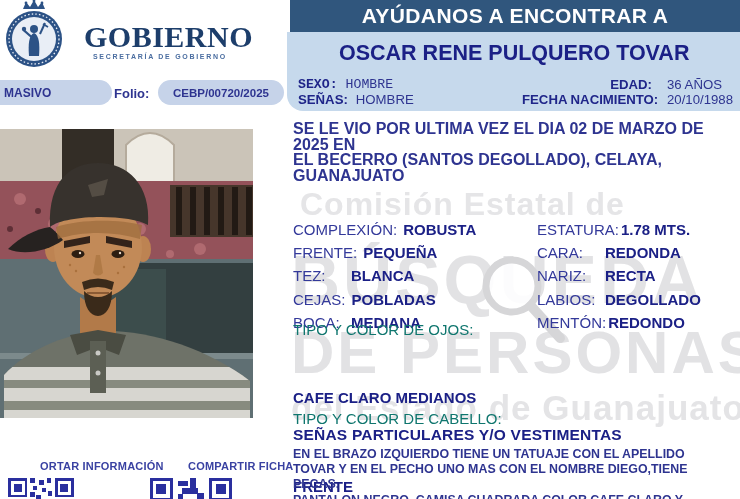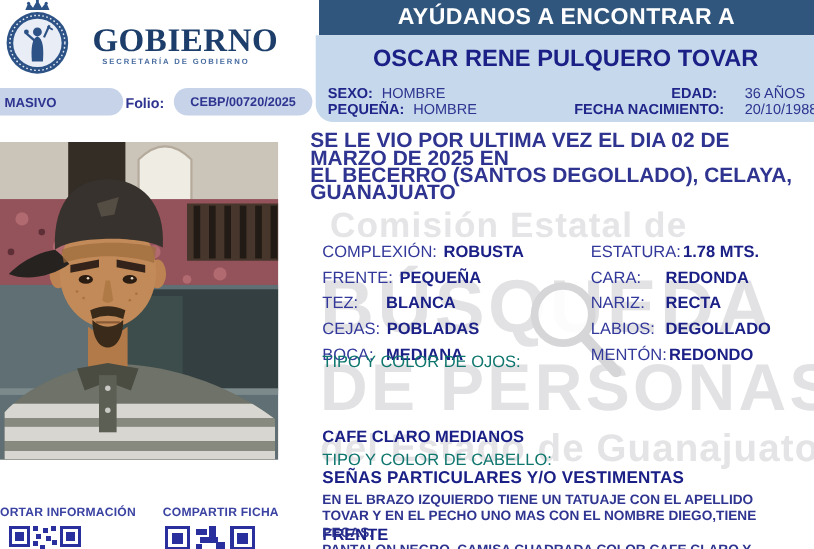--- a/index.html
+++ b/index.html
@@ -18,21 +18,21 @@
     left:287px;top:32px;width:453px;height:79px;background:#c6d9ec;
     border-radius:0 0 0 16px;
   }
   .person-name{
     left:287px;top:41px;width:390px;text-align:center;padding-left:52px;box-sizing:border-box;
     font-weight:700;font-size:21.5px;color:#1b2086;white-space:nowrap;
   }
   .fieldrow{display:flex;gap:8px;font-size:13.2px;white-space:nowrap;}
   .fieldrow .flbl{font-weight:700;color:#1f2589;}
   .fieldrow .fval{font-weight:400;color:#2e3490;}
-  .fieldrow-r{display:flex;gap:25px;font-size:13.2px;white-space:nowrap;}
+  .fieldrow-r{display:flex;gap:15px;font-size:13.2px;white-space:nowrap;}
   .fieldrow-r .flbl{font-weight:700;color:#1f2589;width:130px;text-align:right;}
   .fieldrow-r .fval{font-weight:400;color:#2e3490;}
   
   .logo-wrap{left:3px;top:0;width:284px;height:72px;}
   .gob-word{position:absolute;left:81px;top:20px;font-family:"Liberation Serif",serif;
     font-weight:700;font-size:30px;color:#1d3e6b;letter-spacing:.5px;}
   .gob-sub{position:absolute;left:90px;top:53px;font-size:7px;font-weight:700;
     letter-spacing:1.7px;color:#4a6da0;}
   
   .pill{background:#c6d3e9;border-radius:13px;height:25px;display:flex;align-items:center;}
@@ -44,37 +44,37 @@
   
   .photo{left:0;top:129px;width:253px;height:289px;}
   
   .wm{color:#e5e5e7;font-weight:700;white-space:nowrap;z-index:0;}
   .wm1{left:300px;top:186px;font-size:32px;letter-spacing:1px;}
   .wm2{left:291px;top:240px;font-size:68px;font-weight:800;letter-spacing:3px;color:#e2e2e4;}
   .wm3{left:291px;top:318px;font-size:60px;font-weight:800;letter-spacing:3px;color:#e2e2e4;}
   .wm4{left:291px;top:388px;font-size:35px;letter-spacing:1px;color:#e4e4e6;}
   .magnifier{left:470px;top:248px;z-index:0;}
   
-  .lastseen{left:282px;top:121px;width:445px;font-size:19px;font-weight:700;
+  .lastseen{left:293px;top:121px;width:445px;font-size:16px;font-weight:700;
     color:#2e3490;line-height:15.5px;z-index:1;}
   .attr-col{z-index:1;margin-top:19px;}
   .attr-row{display:flex;gap:6px;height:23.2px;align-items:center;font-size:15px;white-space:nowrap;}
   .attr-row .albl{font-weight:400;color:#33399a;min-width:52px;}
   .attr-col-r .attr-row .albl{min-width:66px;}
   .attr-col-r .attr-row{gap:2px;}
   .attr-row .aval{font-weight:700;color:#1b2086;}
   .typeblock{left:293px;top:320px;z-index:1;font-size:15px;line-height:20.4px;white-space:nowrap;}
   .typeblock .albl{font-weight:400;color:#0f766e;}
   .typeblock .aval{font-weight:700;color:#1b2086;margin-top:48px;}
   
   .senas{left:293px;top:426px;width:450px;z-index:1;}
   .senas-h{font-size:15.5px;font-weight:700;color:#1b2086;letter-spacing:.2px;margin-bottom:3px;white-space:nowrap;}
   .senas-line{font-size:12.4px;font-weight:600;color:#2e3490;line-height:15.2px;white-space:nowrap;}
   
-  .qr-lbl{font-size:11px;font-weight:600;color:#3a42a2;letter-spacing:.2px;white-space:nowrap;z-index:1;}
+  .qr-lbl{font-size:11px;font-weight:600;color:#3a42a2;letter-spacing:.2px;white-space:nowrap;z-index:1;padding-left:40px;}
   .qr-lbl-info{left:0;top:460px;}
   .qr-lbl-share{left:148px;top:460px;}
   .qr{z-index:1;}
 </style>
 </head>
 <body>
 
 <div class="poster">
 
   <div class="abs wm wm1">Comisión Estatal de</div>
@@ -105,26 +105,26 @@
     <div class="gob-word">GOBIERNO</div>
     <div class="gob-sub">SECRETARÍA DE GOBIERNO</div>
   </div>
 
   <div class="abs banner">
     <span class="banner-text">AYÚDANOS A ENCONTRAR A</span>
   </div>
   <div class="abs panel"></div>
   <div class="abs person-name">OSCAR RENE PULQUERO TOVAR</div>
 
-  <div class="abs fieldrow" style="left:298px;top:77px;">
+  <div class="abs fieldrow" style="left:298px;top:77px;font-family:Liberation Mono, monospace;">
     <span class="flbl">SEXO:</span>
     <span class="fval">HOMBRE</span>
   </div>
   <div class="abs fieldrow" style="left:298px;top:92px;">
-    <span class="flbl">PEQUEÑA:</span>
+    <span class="flbl">SEÑAS:</span>
     <span class="fval">HOMBRE</span>
   </div>
   <div class="abs fieldrow-r" style="left:522px;top:77px;">
     <span class="flbl">EDAD:</span>
     <span class="fval">36 AÑOS</span>
   </div>
   <div class="abs fieldrow-r" style="left:522px;top:92px;">
     <span class="flbl">FECHA NACIMIENTO:</span>
     <span class="fval">20/10/1988</span>
   </div>

